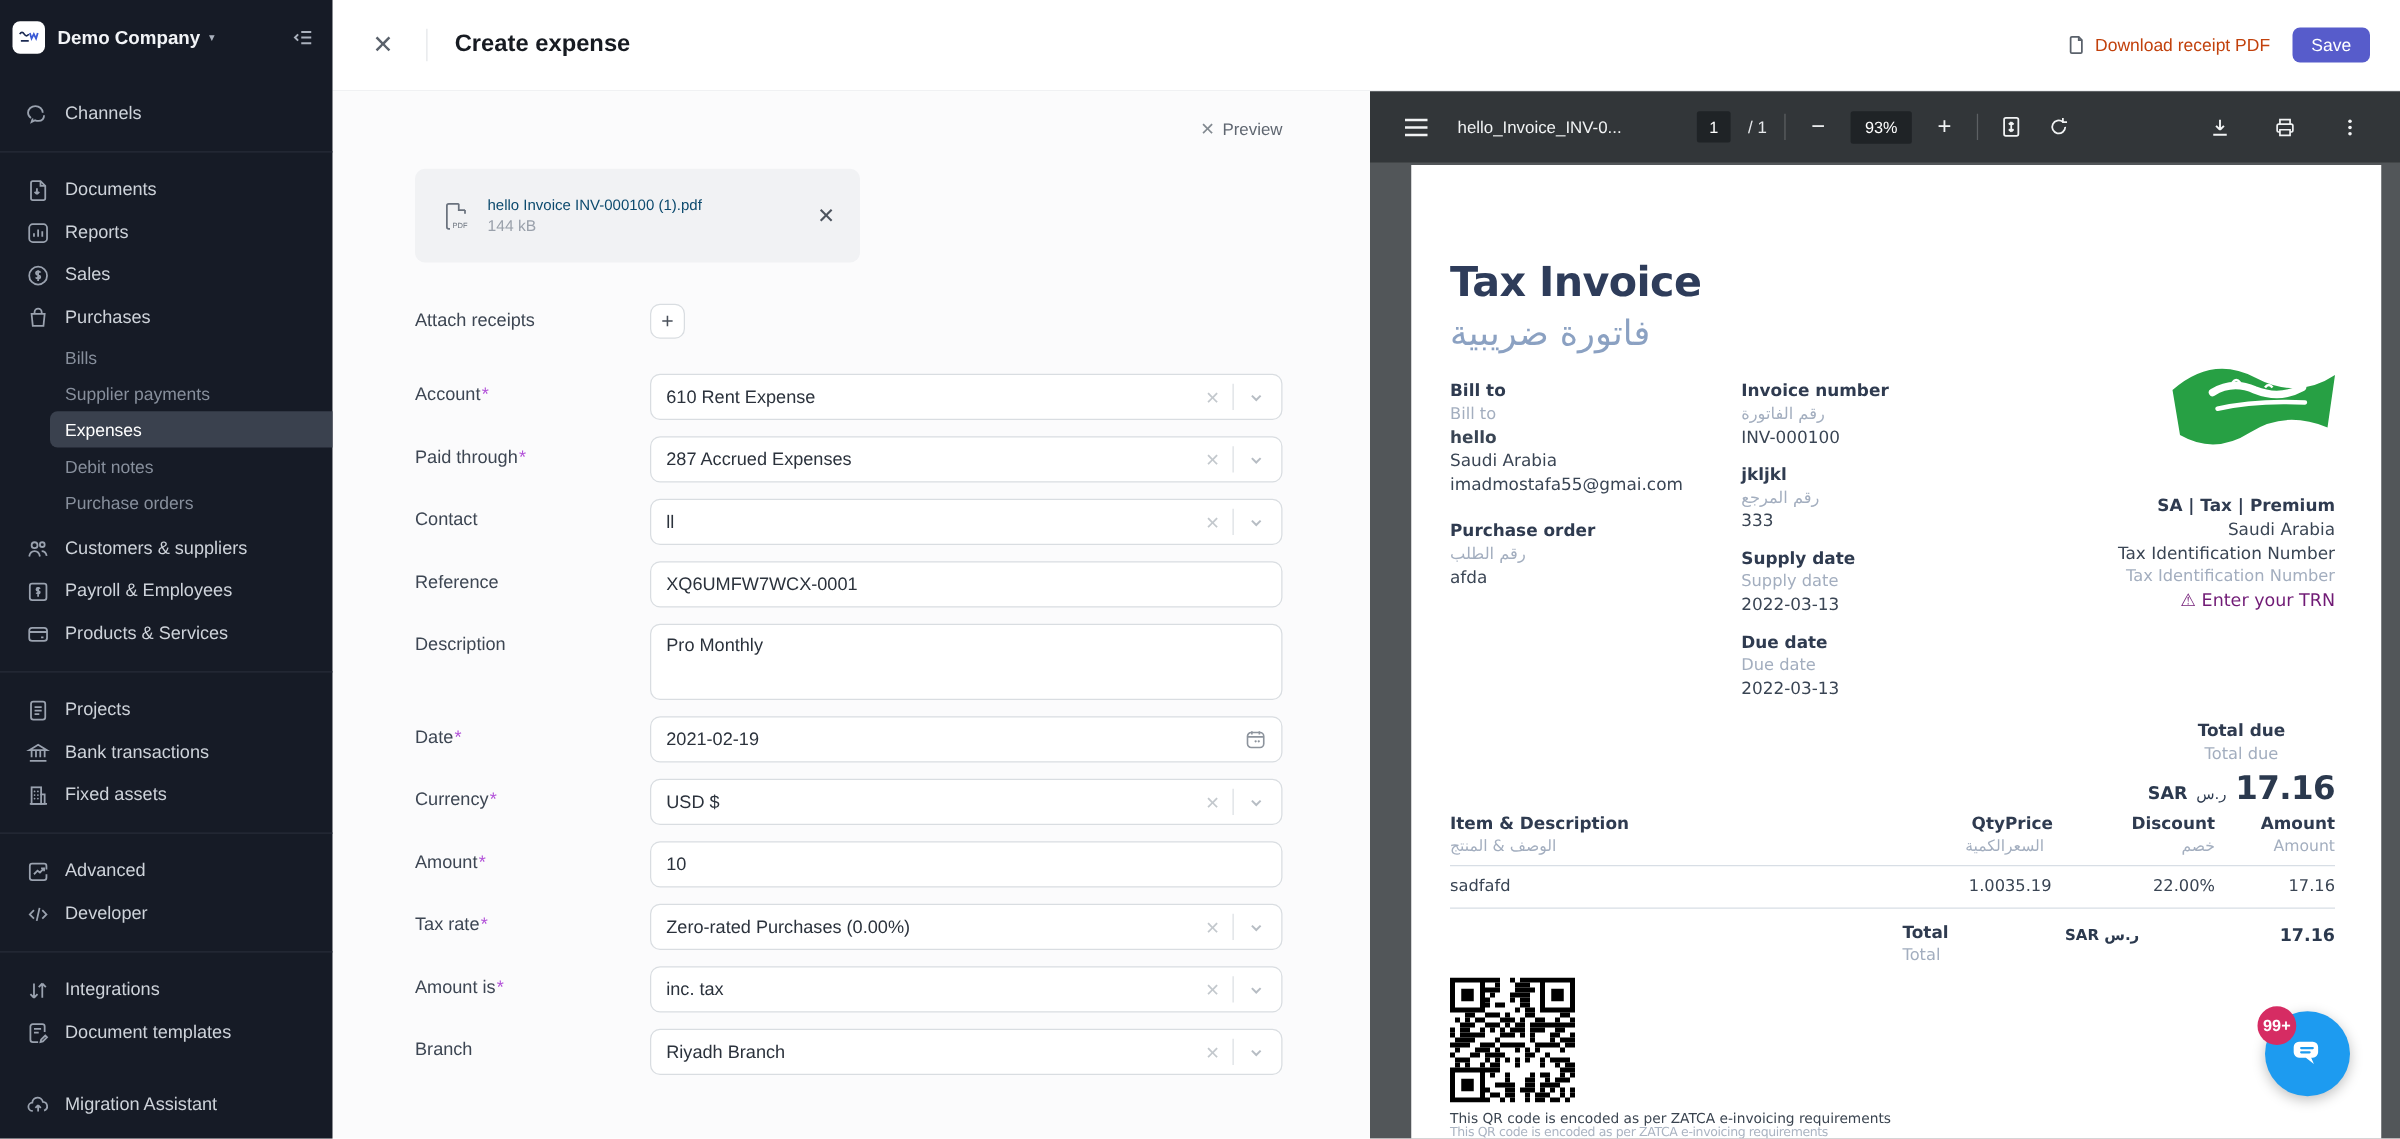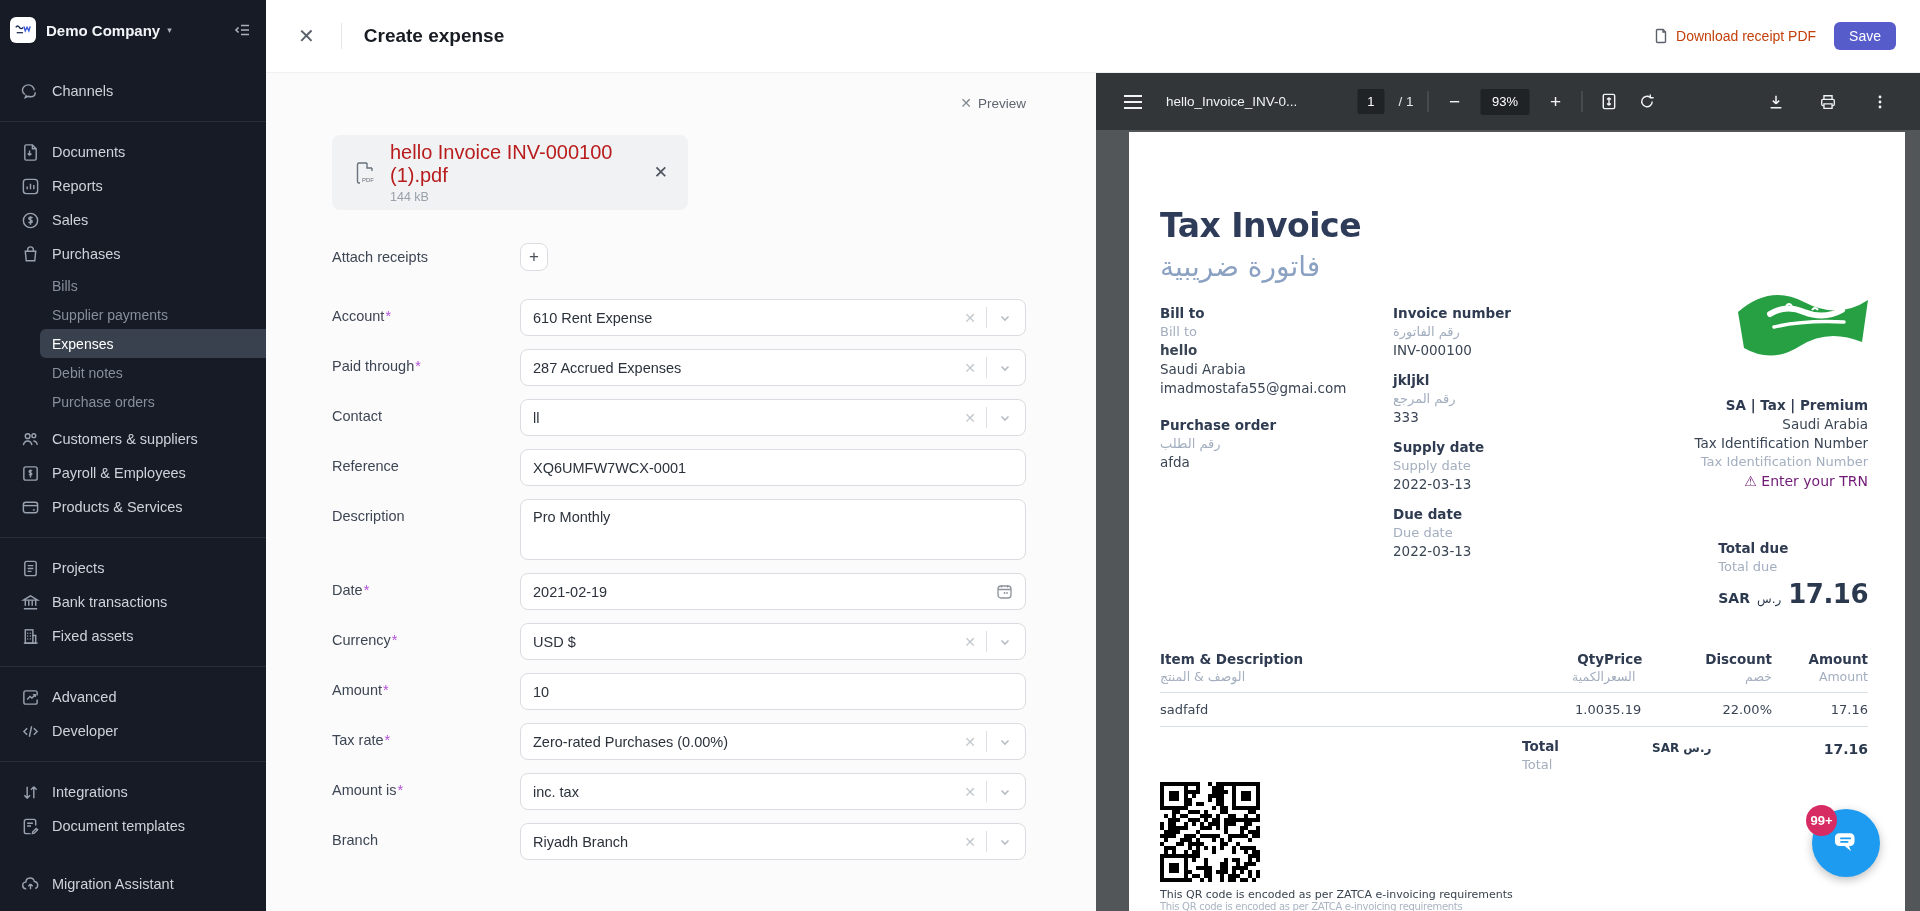--- a/index.html
+++ b/index.html
@@ -37,21 +37,21 @@
 
   
   .form-pane { width:830px; min-width:830px; background:#fbfbfc; padding:22px 0 0 66px; overflow:hidden; }
   .form-inner { width:694px; }
   .preview-row { display:flex; justify-content:flex-end; margin-bottom:24px; }
   .preview-link { display:flex; align-items:center; gap:6px; font-size:13.5px; color:#5f6670; cursor:pointer; }
   .preview-link .px { font-size:14px; color:#828990; }
   .file-chip { width:356px; height:75px; background:#f1f2f4; border-radius:8px; display:flex; align-items:center; padding:0 20px 0 22px; margin-bottom:33px; }
   .file-chip .ficon { color:#6a727d; margin-right:14px; display:flex; }
   .file-meta { display:flex; flex-direction:column; gap:3px; }
-  .file-name { font-size:20px; color:#b91c1c; }
+  .file-name { font-size:12px; color:#0c4a6e; }
   .file-size { font-size:12.5px; color:#9aa1ab; }
   .file-remove { margin-left:auto; font-size:17px; color:#4d545e; cursor:pointer; }
 
   .attach-row { display:flex; align-items:center; margin-bottom:28px; }
   .attach-label { width:188px; font-size:14.5px; color:#3d4653; }
   .attach-btn { width:28px; height:28px; border:1px solid #d9dde1; border-radius:8px; background:#fff; color:#4a515b; font-size:17px; display:flex; align-items:center; justify-content:center; cursor:pointer; }
 
   .field-row { display:flex; align-items:flex-start; margin-bottom:13px; }
   .f-label { width:188px; padding-top:9px; font-size:14.5px; color:#3d4653; }
   .req { color:#b14fd8; margin-left:1px; }
@@ -89,21 +89,21 @@
   .blk-sub { font-size:13px; color:#a3aebf; line-height:18px; }
   .blk-val { font-size:13.5px; color:#3a4554; line-height:19px; }
   .blk-val.b { font-weight:bold; }
   .bill-block { position:absolute; left:0; top:172px; }
   .po-block { position:absolute; left:0; top:284px; }
   .mid-col { position:absolute; left:233px; top:172px; }
   .mid-col .mblk { margin-bottom:11px; }
   .flag-wrap { position:absolute; right:-10px; top:148px; width:150px; }
   .seller-block { position:absolute; right:0; top:264px; text-align:right; }
   .trn-warn { font-size:14px; color:#701a75; line-height:20px; }
-  .totaldue-block { position:absolute; right:0; top:407px; text-align:left; }
+  .totaldue-block { position:absolute; right:0; top:444px; text-align:center; }
   .td-amount { margin-top:3px; display:flex; align-items:baseline; justify-content:flex-end; gap:7px; }
   .td-cur { font-size:14px; font-weight:bold; color:#2b394e; }
   .td-cur-ar { font-size:12px; color:#2b394e; }
   .td-val { font-size:26px; font-weight:bold; color:#2b394e; letter-spacing:-0.5px; }
 
   .inv-table { }
   .tr { display:flex; align-items:flex-start; }
   .c-item { flex:1; text-align:left; }
   .c-qty { width:70px; text-align:right; }
   .c-price { width:80px; text-align:left; }

